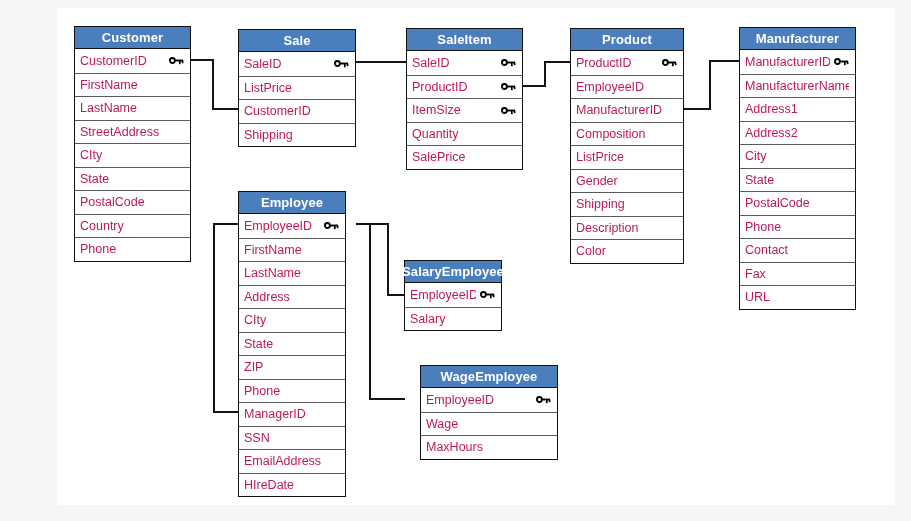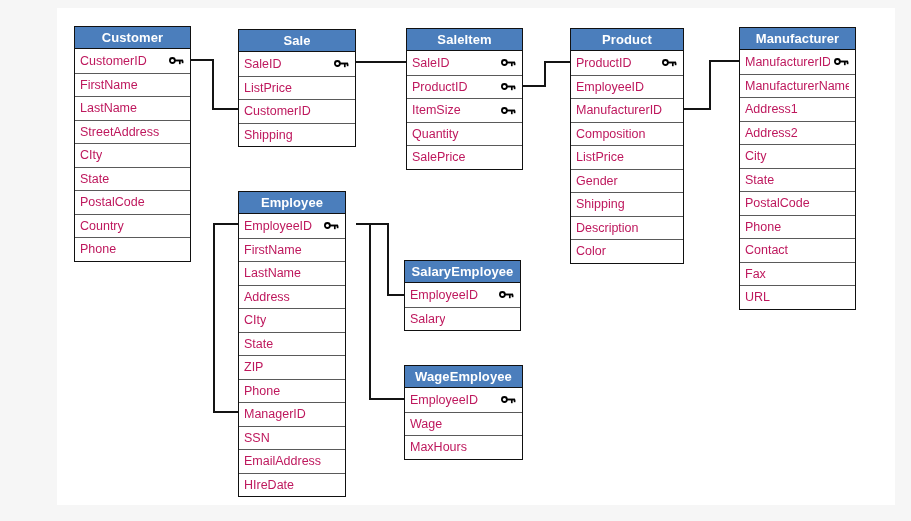--- a/index.html
+++ b/index.html
@@ -293,39 +293,39 @@
         </div>
         <div class="row">
           <span class="flabel">EmailAddress</span>
         </div>
         <div class="row">
           <span class="flabel">HIreDate</span>
         </div>
       </div>
   </div>
 
-  <div class="table" style="left:404px;top:260px;width:117px;">
+  <div class="table" style="left:404px;top:260px;width:98px;">
     <div class="thead">SalaryEmployee</div>
     <div class="rows">
         <div class="row">
           <span class="flabel">EmployeeID</span>
           <svg class="keyicon" width="15" height="9" viewBox="0 0 15 9">
             <circle cx="3.4" cy="4.5" r="2.5" fill="none" stroke="#000" stroke-width="1.8"></circle>
             <line x1="5.9" y1="4.5" x2="14" y2="4.5" stroke="#000" stroke-width="1.9"></line>
             <line x1="10.8" y1="4.5" x2="10.8" y2="8.2" stroke="#000" stroke-width="1.7"></line>
             <line x1="13.6" y1="4.5" x2="13.6" y2="7.2" stroke="#000" stroke-width="1.7"></line>
           </svg>
         </div>
         <div class="row">
           <span class="flabel">Salary</span>
         </div>
       </div>
   </div>
 
-  <div class="table" style="left:404px;top:365px;width:119px;">
+  <div class="table" style="left:420px;top:365px;width:138px;">
     <div class="thead">WageEmployee</div>
     <div class="rows">
         <div class="row">
           <span class="flabel">EmployeeID</span>
           <svg class="keyicon" width="15" height="9" viewBox="0 0 15 9">
             <circle cx="3.4" cy="4.5" r="2.5" fill="none" stroke="#000" stroke-width="1.8"></circle>
             <line x1="5.9" y1="4.5" x2="14" y2="4.5" stroke="#000" stroke-width="1.9"></line>
             <line x1="10.8" y1="4.5" x2="10.8" y2="8.2" stroke="#000" stroke-width="1.7"></line>
             <line x1="13.6" y1="4.5" x2="13.6" y2="7.2" stroke="#000" stroke-width="1.7"></line>
           </svg>

